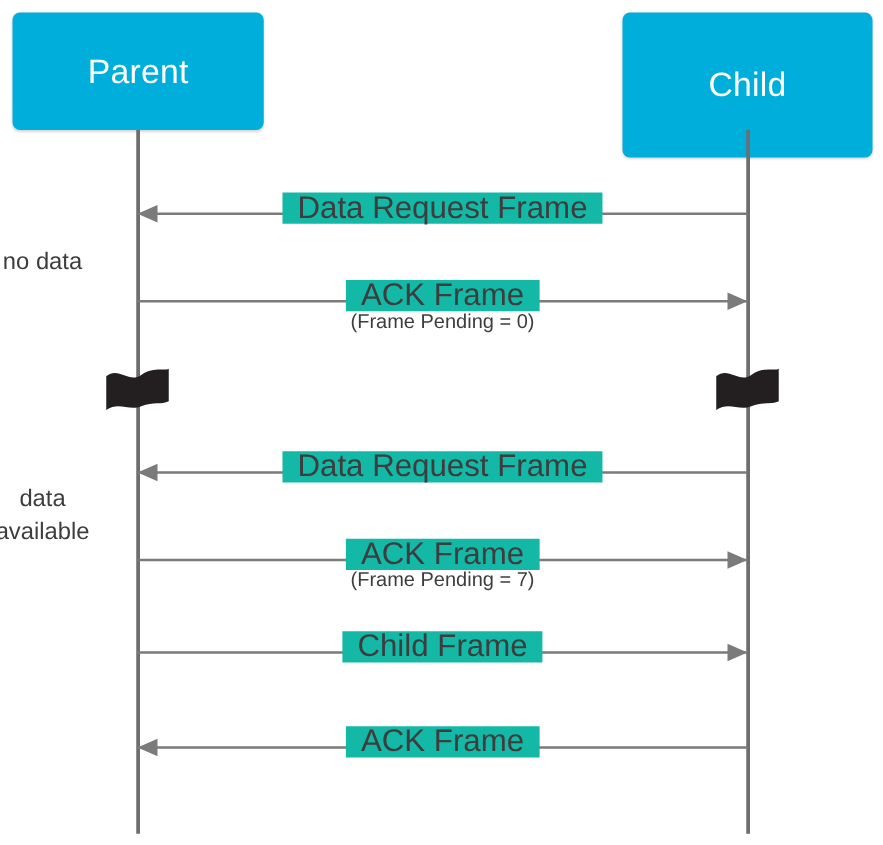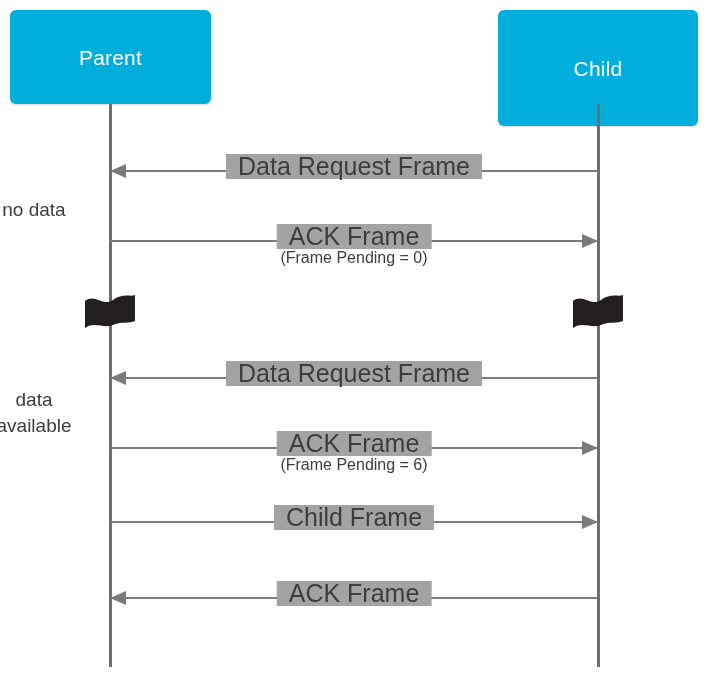--- a/index.html
+++ b/index.html
@@ -27,21 +27,21 @@
     box-sizing: border-box;
     background: #00AEDB;
     border-radius: 6px;
     display: flex;
     align-items: center;
     justify-content: center;
     box-shadow: 0 1px 2px rgba(0,0,0,0.16);
   }
   .participant-label {
     color: #ffffff;
-    font-size: 21px;
+    font-size: 27px;
     font-weight: 400;
     letter-spacing: 0.2px;
     line-height: 1;
   }
   #participant-parent {
     left: 10px;
     top: 10px;
     width: 201px;
     height: 94px;
   }
@@ -98,21 +98,21 @@
 
   .msg-label {
     position: absolute;
     left: 50%;
     transform: translateX(-50%);
     top: -17px;
     color: #3d3d3d;
     font-size: 25px;
     line-height: 1;
     white-space: nowrap;
-    background: #a3a3a3;
+    background: #14b8a6;
     padding: 0 12px;
   }
   .msg-sublabel {
     position: absolute;
     left: 50%;
     transform: translateX(-50%);
     top: 9px;
     color: #3d3d3d;
     font-size: 16px;
     line-height: 1;
@@ -197,21 +197,21 @@
     <div class="msg-line left-seg" style="width:240px;"></div>
     <div class="msg-line right-seg" style="width:240px;"></div>
     <div class="msg-label">Data Request Frame</div>
   </div>
 
   <div class="message" style="top:448px;">
     <div class="arrowhead point-right"></div>
     <div class="msg-line left-seg" style="width:250px;"></div>
     <div class="msg-line right-seg" style="width:250px;"></div>
     <div class="msg-label">ACK Frame</div>
-    <div class="msg-sublabel">(Frame Pending = 6)</div>
+    <div class="msg-sublabel">(Frame Pending = 7)</div>
   </div>
 
   <div class="message" style="top:522px;">
     <div class="arrowhead point-right"></div>
     <div class="msg-line left-seg" style="width:255px;"></div>
     <div class="msg-line right-seg" style="width:255px;"></div>
     <div class="msg-label">Child Frame</div>
   </div>
 
   <div class="message" style="top:598px;">

